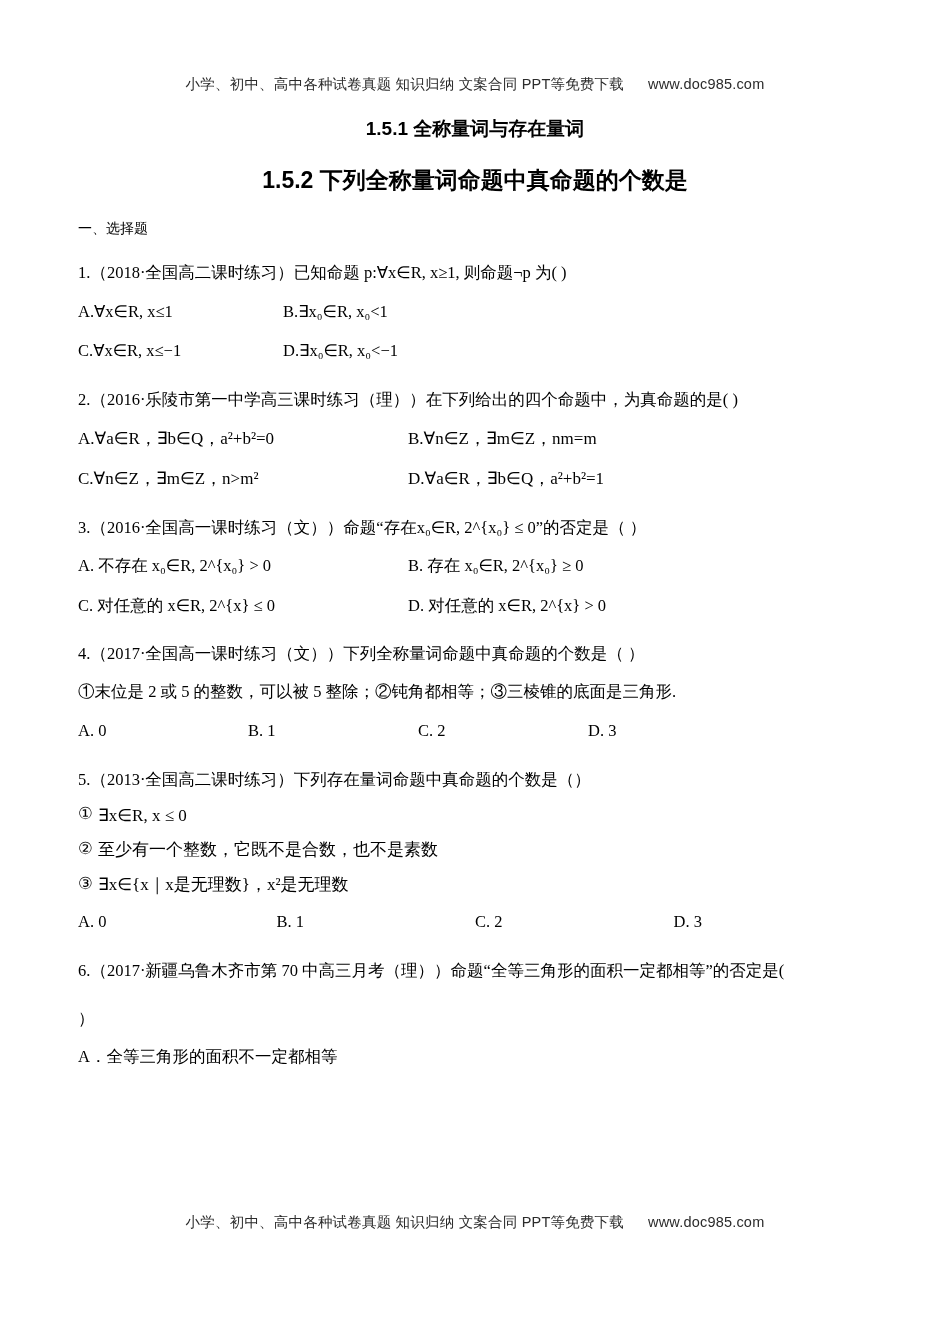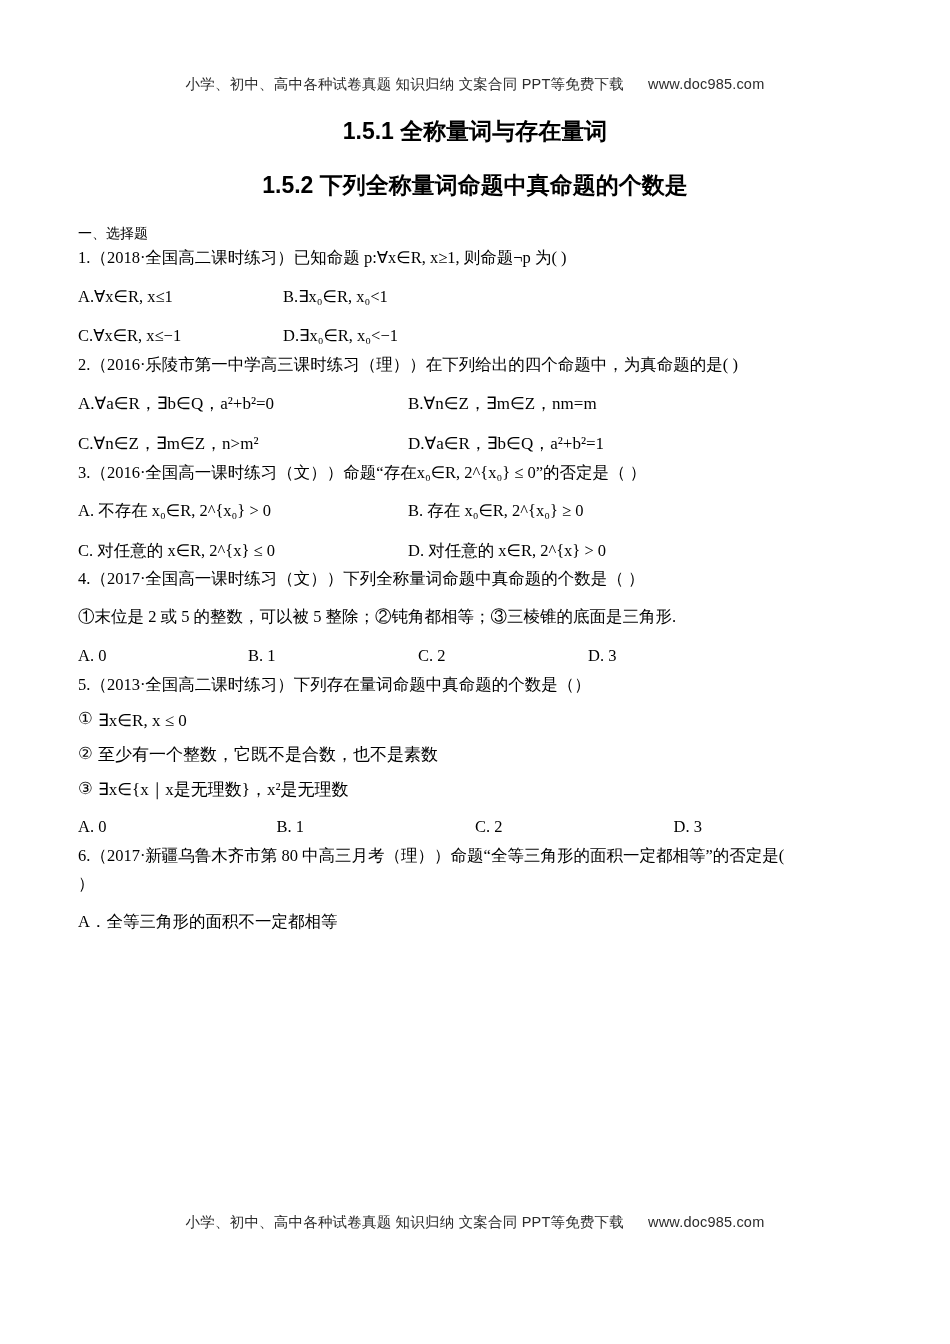--- a/index.html
+++ b/index.html
@@ -46,38 +46,38 @@
     font-family: "Liberation Sans", sans-serif;
     font-weight: bold;
     font-size: 35px;
     margin: 70px 0 0 0;
     letter-spacing: 1px;
   }
   h2.doc-sub {
     text-align: center;
     font-family: "Liberation Sans", sans-serif;
     font-weight: bold;
-    font-size: 23px;
+    font-size: 19px;
     margin: 22px 0 0 0;
   }
   h3.doc-sub2 {
     text-align: center;
     font-family: "Liberation Sans", sans-serif;
     font-weight: bold;
     font-size: 23px;
     margin: 23px 0 0 0;
   }
   .section-label {
     font-family: "Liberation Sans", sans-serif;
     font-size: 14px;
     margin: 24px 0 0 0;
   }
   .q {
     font-size: 16.5px;
-    margin-top: 3px;
+    margin-top: 23px;
     line-height: 1.5;
   }
   .q-body {
     font-size: 16.5px;
     margin-top: 12px;
     line-height: 1.6;
   }
   .opts {
     display: flex;
     font-size: 16.5px;
@@ -197,21 +197,21 @@
     <span class="q5-text">∃x∈{x｜x是无理数}，x²是无理数</span>
   </div>
   <div class="opts opts-5">
     <span class="opt-a">A. 0</span>
     <span class="opt-b">B. 1</span>
     <span class="opt-c">C. 2</span>
     <span class="opt-d">D. 3</span>
   </div>
 
   <div class="q">
-    <span>6.</span><span>（2017·新疆乌鲁木齐市第 80 中高三月考（理））命题“全等三角形的面积一定都相等”的否定是(</span>
+    <span>6.</span><span>（2017·新疆乌鲁木齐市第 70 中高三月考（理））命题“全等三角形的面积一定都相等”的否定是(</span>
   </div>
   <div class="q">）</div>
   <div class="opts">
     <span class="opt-a" style="width:auto">A．全等三角形的面积不一定都相等</span>
   </div>
 
   <div class="watermark watermark-bottom">
     <span>小学、初中、高中各种试卷真题 知识归纳 文案合同 PPT等免费下载</span><span class="wm-url">www.doc985.com</span>
   </div>
 

